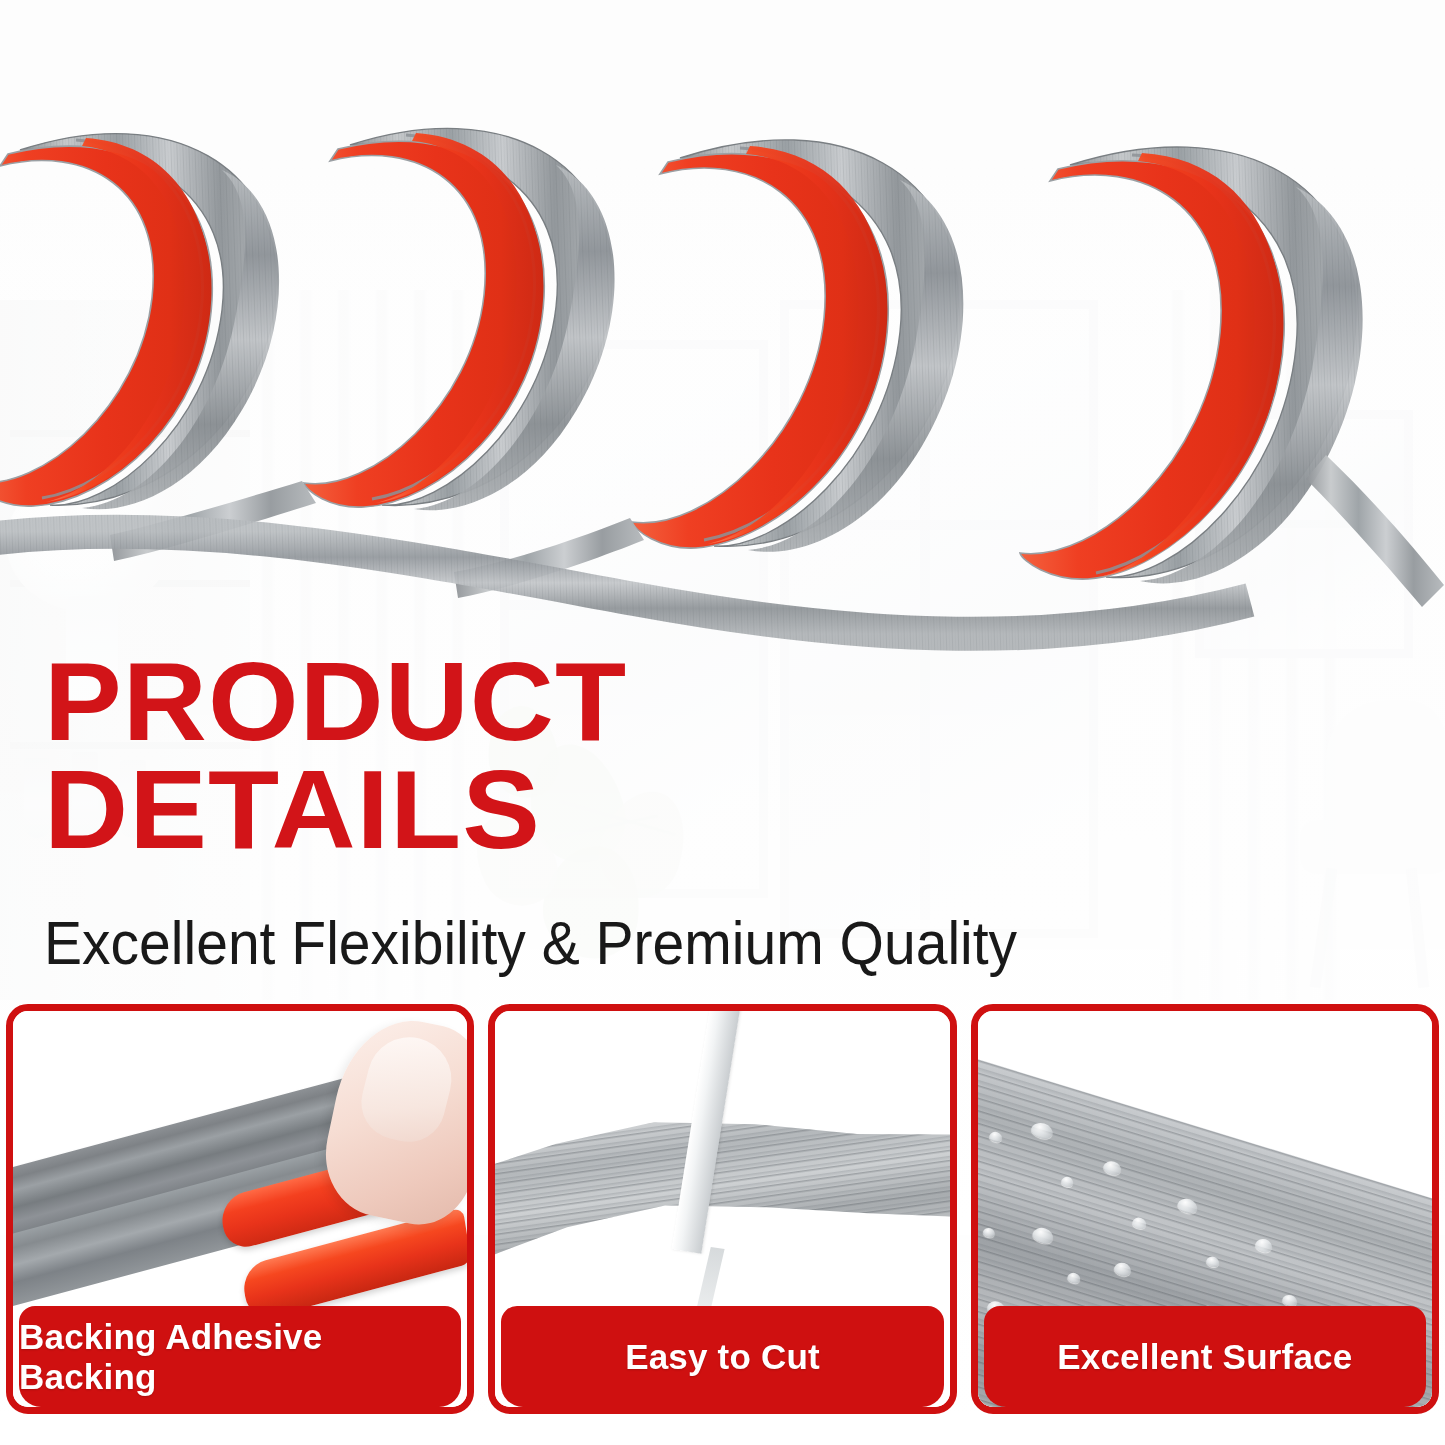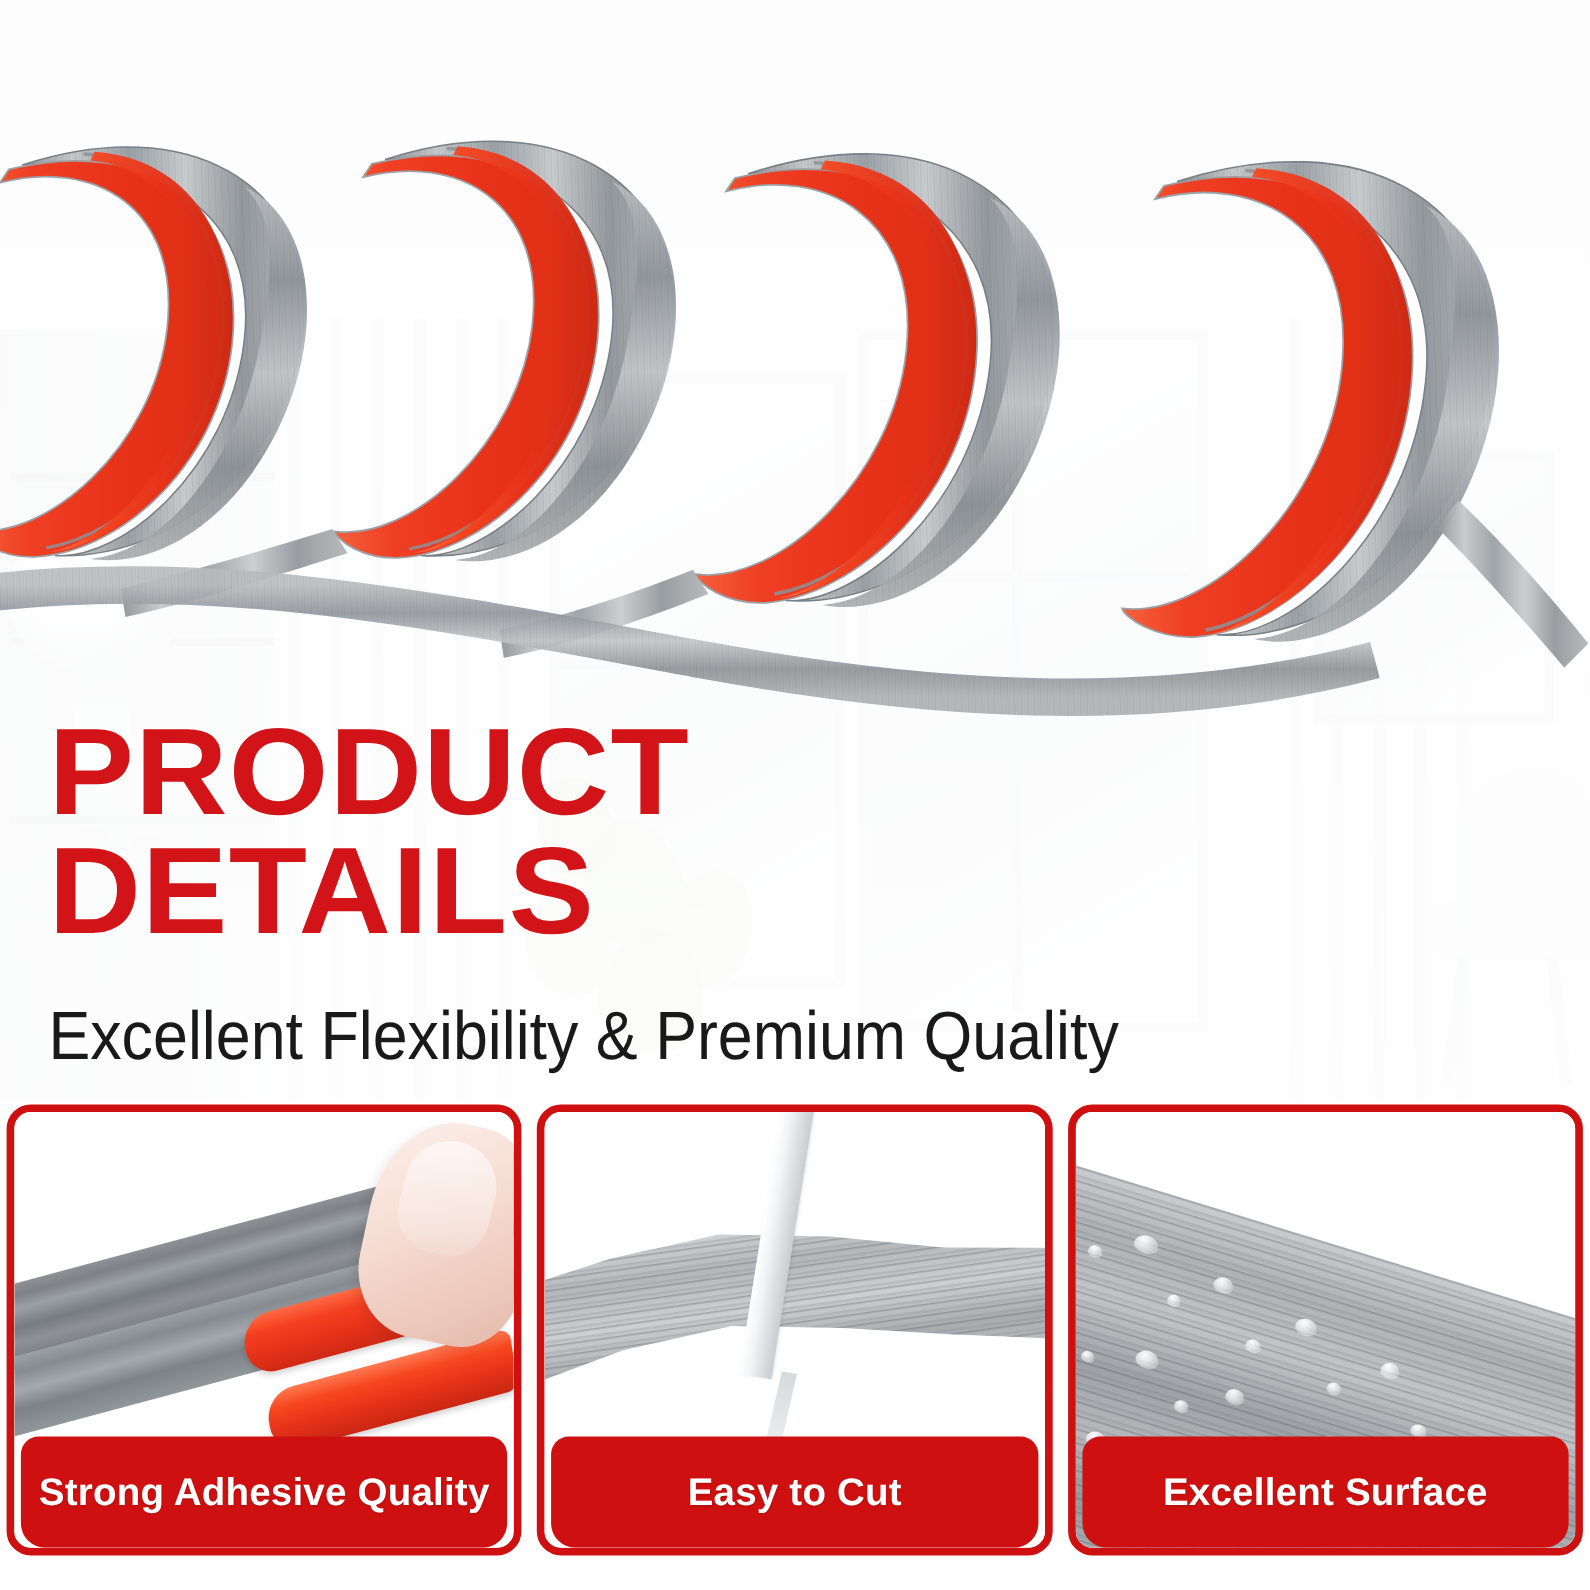--- a/index.html
+++ b/index.html
@@ -554,21 +554,21 @@
 
     <div class="panel">
       <div class="panel-media">
         <div class="p1-strip"></div>
         <div class="p1-strip2"></div>
         <div class="p1-red1"></div>
         <div class="p1-red2"></div>
         <div class="p1-thumb"></div>
         <div class="p1-nail"></div>
       </div>
-      <div class="caption">Strong Adhesive Quality</div>
+      <div class="caption">Backing Adhesive Backing</div>
     </div>
 
     <div class="panel">
       <div class="panel-media">
         <div class="p2-strip"></div>
         <div class="p2-blade"></div>
         <div class="p2-blade-tip"></div>
       </div>
       <div class="caption">Easy to Cut</div>
     </div>

